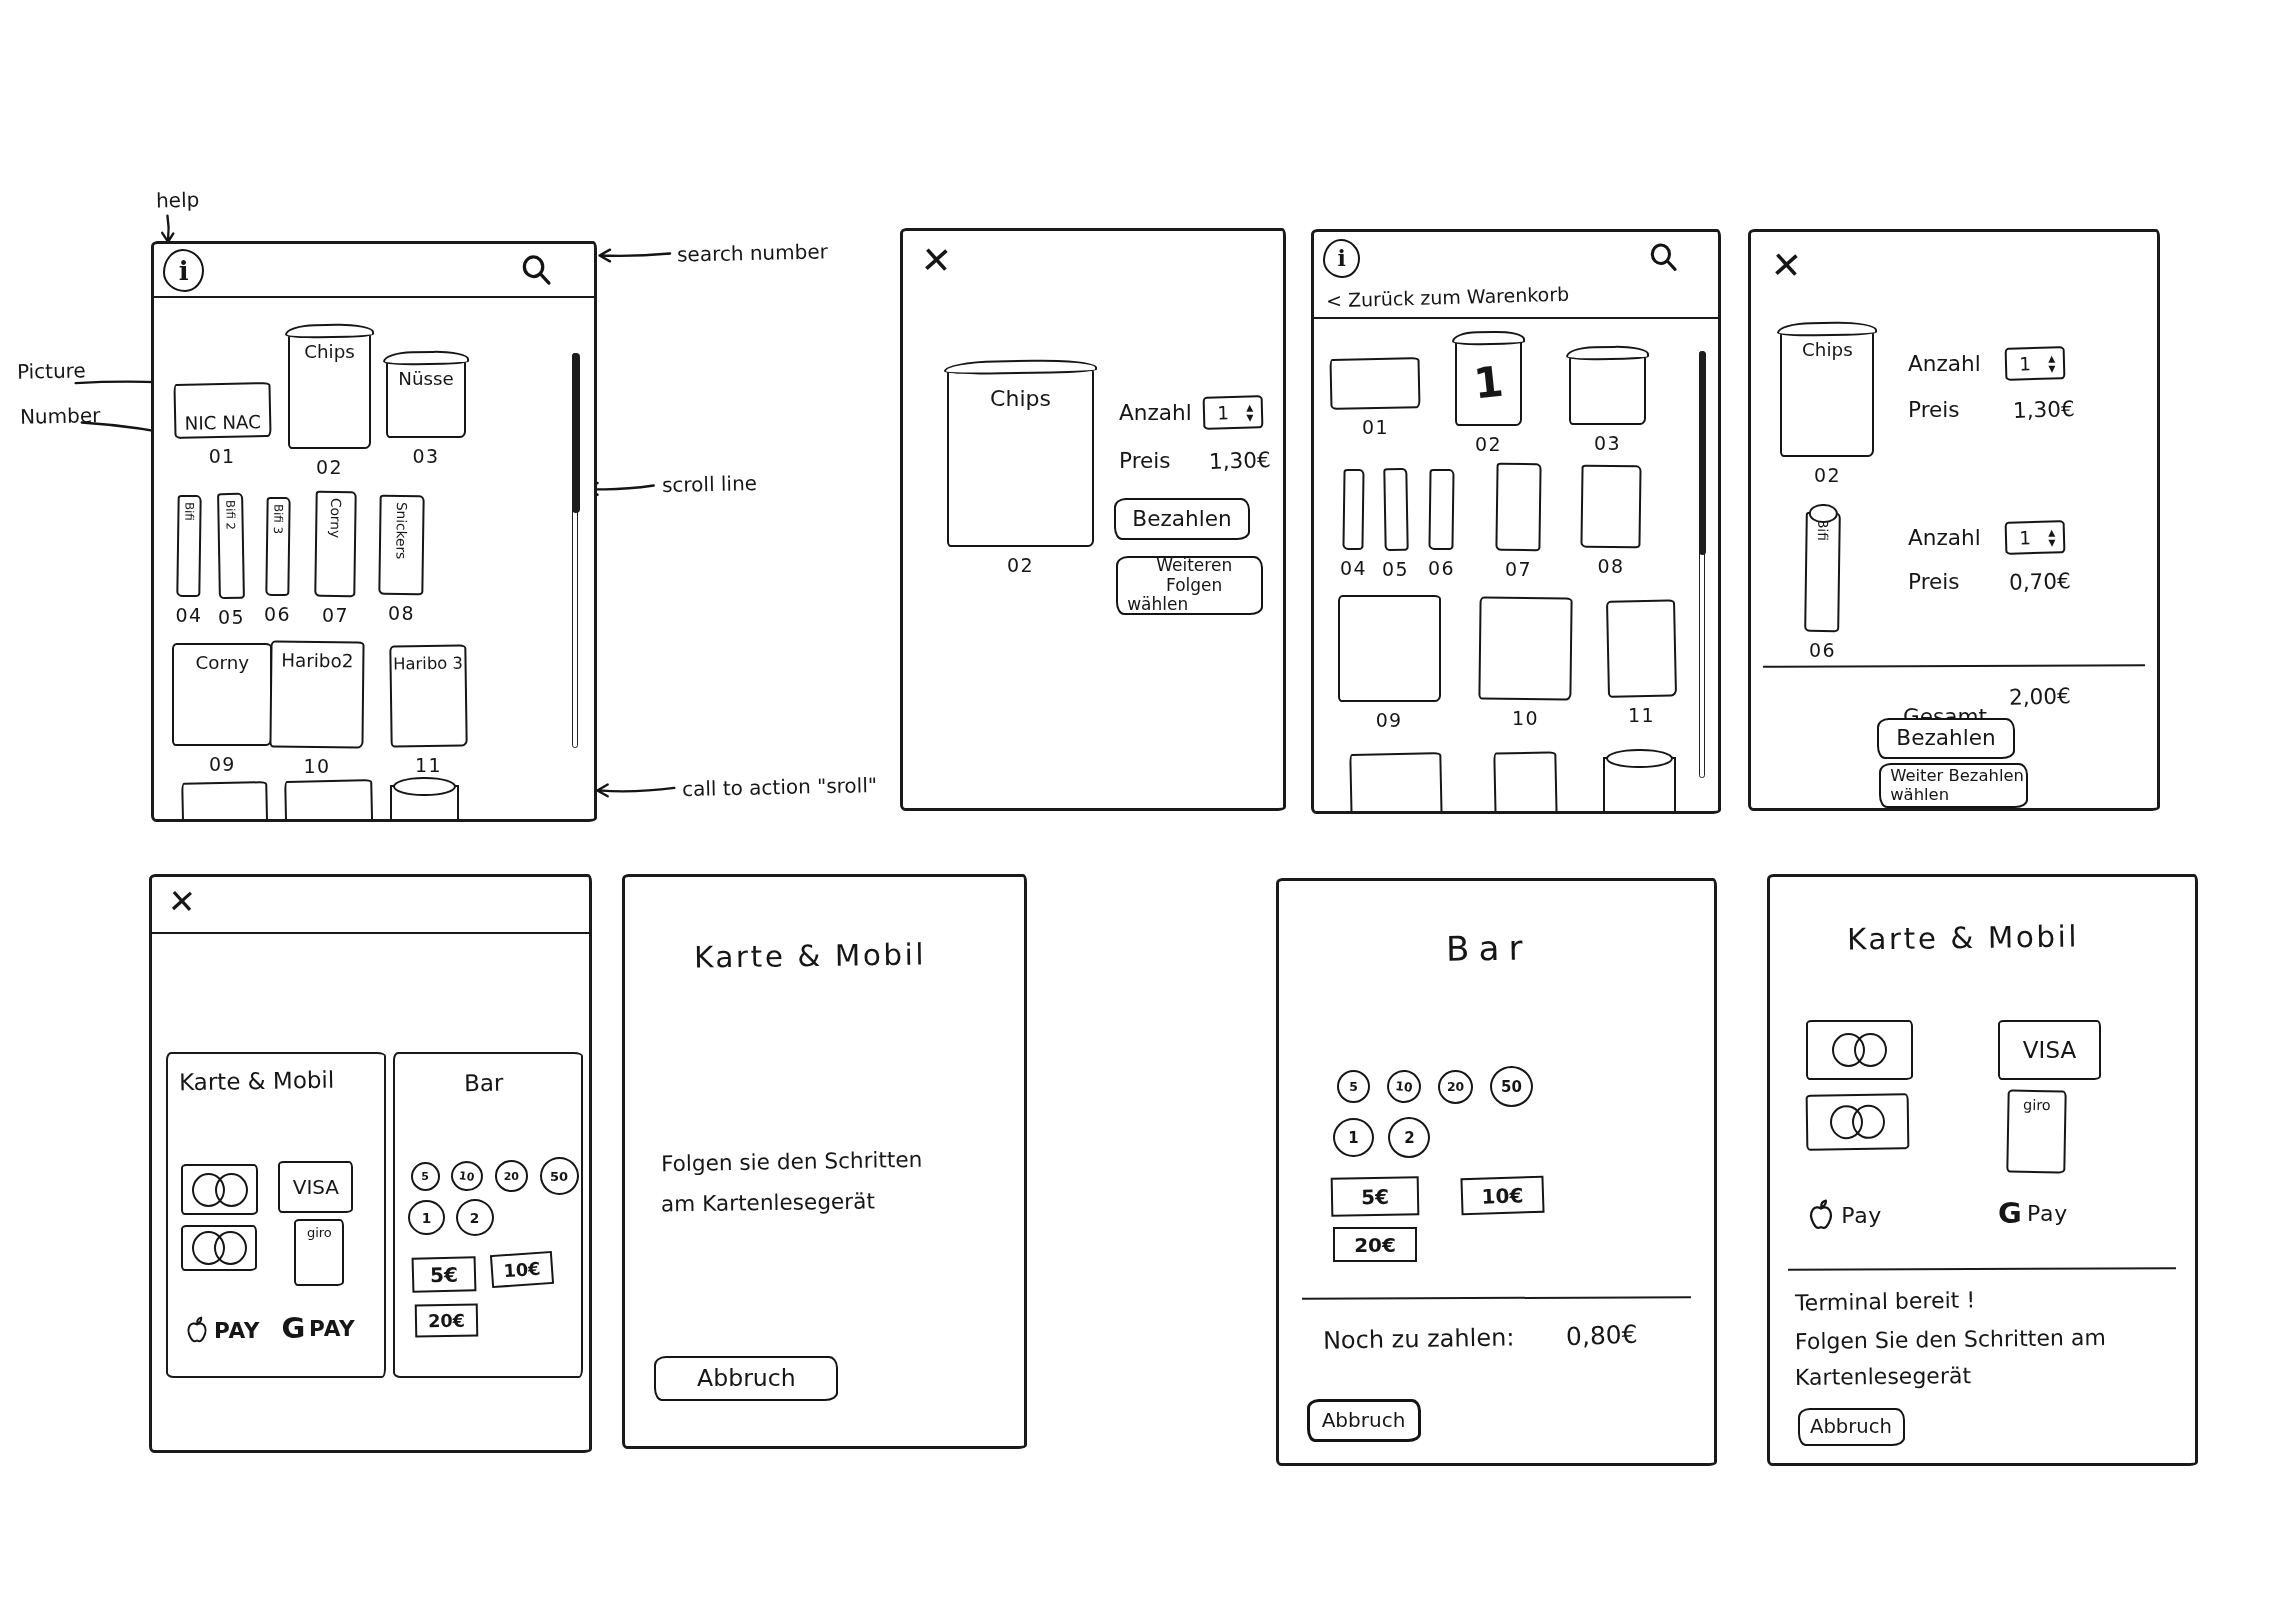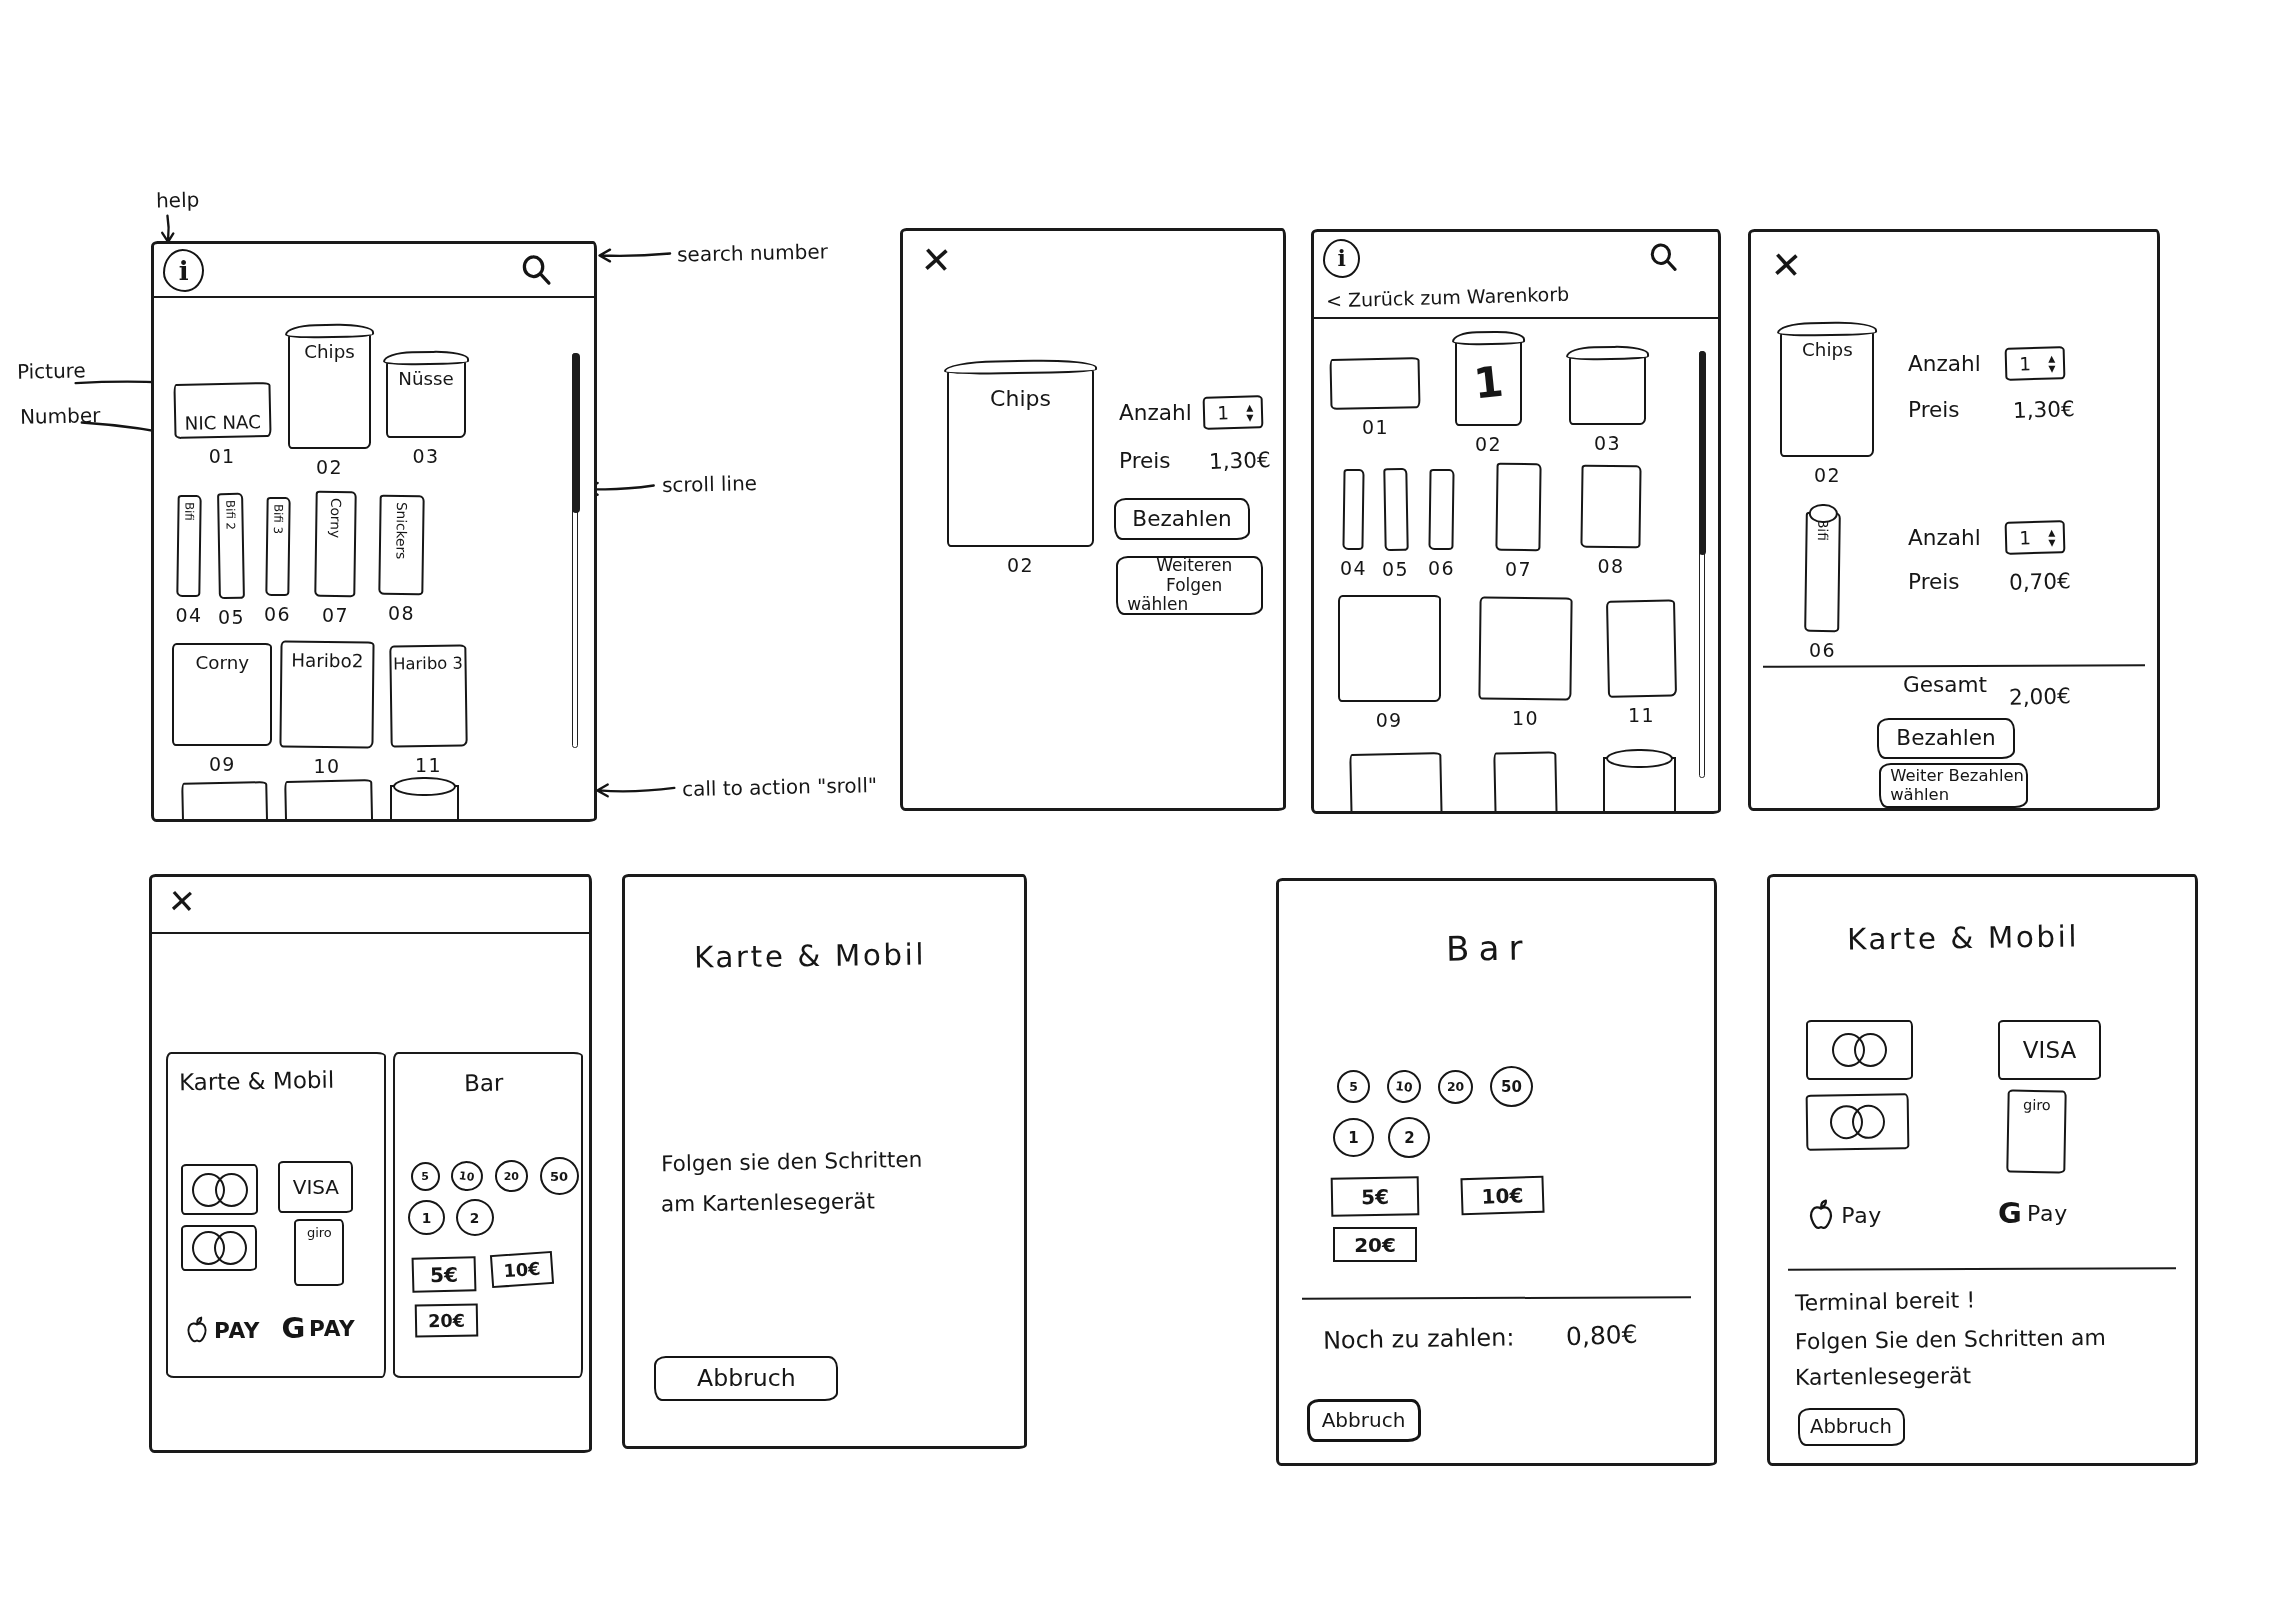--- a/index.html
+++ b/index.html
@@ -149,21 +149,21 @@
           </div>
         <span class="num">08</span>
       </div>
 
       <div class="tile" style="left:18.3px;top:344px;">
         <div class="shape bag" style="width:96px;height:99px;">
           <span class="plabel">Corny</span>
           </div>
         <span class="num">09</span>
       </div>
-      <div class="tile" style="left:126px;top:342px;">
+      <div class="tile" style="left:116px;top:342px;">
         <div class="shape bag" style="width:90px;height:103px;transform:rotate(.6deg);">
           <span class="plabel">Haribo2</span>
           </div>
         <span class="num">10</span>
       </div>
       <div class="tile" style="left:236px;top:346px;">
         <div class="shape bag" style="width:73px;height:98px;transform:rotate(-.8deg);">
           <span class="plabel" style="font-size:16.4px;">Haribo 3</span>
           </div>
         <span class="num">11</span>
@@ -304,21 +304,21 @@
       <span class="val">1</span>
       <span class="arr">
           <span>▲</span>
           <span>▼</span>
         </span>
     </div>
     <span class="t fieldlbl" style="left:157px;top:337px;">Preis</span>
     <span class="t fieldval" style="left:258px;top:337px;transform:rotate(-1.5deg);">0,70€</span>
 
     <div class="divider" style="left:11.8px;right:11.8px;top:433px;"></div>
-    <span class="t fieldlbl" style="left:152px;top:440px;text-align:right;">Gesamt</span>
+    <span class="t fieldlbl" style="left:152px;top:472px;text-align:right;">Gesamt</span>
     <span class="t fieldval" style="left:258px;top:452px;transform:rotate(-1.5deg);">2,00€</span>
     <div class="btn" style="left:126px;top:486px;width:134px;height:37px;">
       <span>Bezahlen</span>
       </div>
     <div class="btn" style="left:128px;top:531px;width:136px;height:41px;font-size:16.4px;flex-direction:column;align-items:flex-start;padding-left:9.2px;">
       <span>Weiter Bezahlen</span>
       <span>wählen</span>
     </div>
   </div>
 

